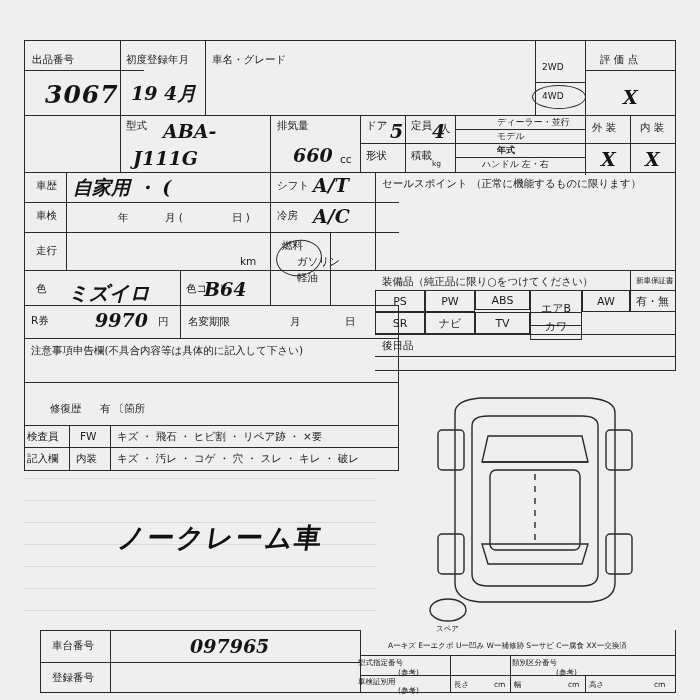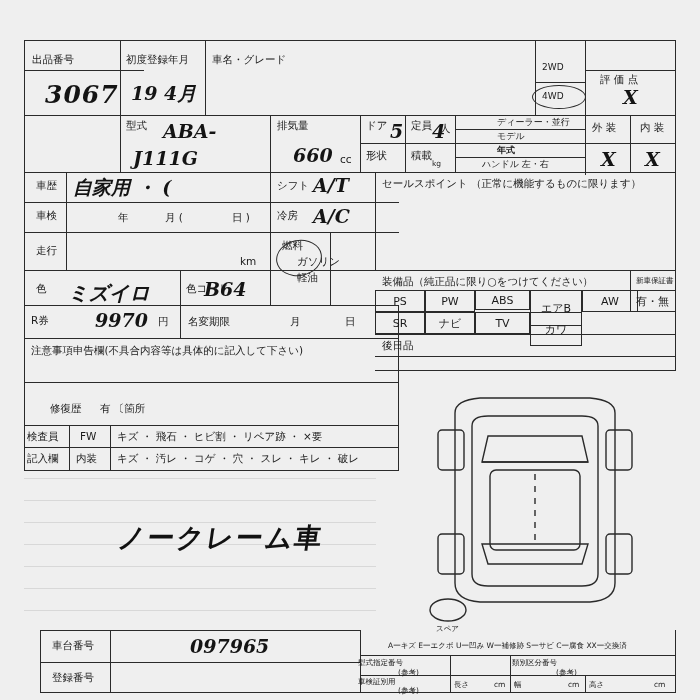--- a/index.html
+++ b/index.html
@@ -74,21 +74,21 @@
 
   <div class="lbl" style="left:126px;top:54px;">初度登録年月</div>
   <div class="hand mid" style="left:131px;top:84px;">19 4月</div>
 
   <div class="lbl" style="left:212px;top:54px;">車名・グレード</div>
 
   <div class="lbl sm" style="left:542px;top:63px;">2WD</div>
   <div class="oval" style="left:532px;top:85px;width:52px;height:22px;"></div>
   <div class="lbl sm" style="left:542px;top:92px;">4WD</div>
 
-  <div class="lbl" style="left:600px;top:54px;margin-top:20px;">評 価 点</div>
+  <div class="lbl" style="left:600px;top:54px;">評 価 点</div>
   <div class="hand mid" style="left:623px;top:88px;">X</div>
 
   <div class="ln h" style="left:24px;top:172px;width:652px;"></div>
   <div class="ln v" style="left:120px;top:115px;height:57px;"></div>
   <div class="ln v" style="left:270px;top:115px;height:57px;"></div>
   <div class="ln v" style="left:360px;top:115px;height:57px;"></div>
   <div class="ln v" style="left:405px;top:115px;height:57px;"></div>
   <div class="ln v" style="left:455px;top:115px;height:57px;"></div>
   <div class="ln h" style="left:360px;top:143px;width:225px;"></div>
   <div class="ln h" style="left:455px;top:129px;width:130px;"></div>
@@ -192,27 +192,27 @@
   <div class="lbl" style="left:117px;top:453px;">キズ ・ 汚レ ・ コゲ ・ 穴 ・ スレ ・ キレ ・ 破レ</div>
 
   <div class="ln h" style="left:375px;top:270px;width:301px;"></div>
   <div class="lbl" style="left:382px;top:276px;">装備品（純正品に限り○をつけてください）</div>
   <div class="ln h" style="left:375px;top:290px;width:301px;"></div>
 
   <div class="grid-cell" style="left:375px;top:290px;width:50px;height:22px;">PS</div>
   <div class="grid-cell" style="left:425px;top:290px;width:50px;height:22px;">PW</div>
   <div class="grid-cell" style="left:475px;top:290px;width:55px;height:20px;">ABS</div>
   <div class="grid-cell" style="left:530px;top:290px;width:52px;height:36px;">エアB</div>
-  <div class="grid-cell" style="left:582px;top:290px;width:56px;height:22px;">AW</div>
+  <div class="grid-cell" style="left:582px;top:290px;width:48px;height:22px;">AW</div>
   <div class="grid-cell" style="left:630px;top:290px;width:46px;height:22px;border-left:none;">有・無</div>
 
   <div class="grid-cell" style="left:375px;top:312px;width:50px;height:22px;">SR</div>
   <div class="grid-cell" style="left:425px;top:312px;width:50px;height:22px;">ナビ</div>
   <div class="grid-cell" style="left:475px;top:312px;width:55px;height:22px;">TV</div>
-  <div class="grid-cell" style="left:530px;top:312px;width:52px;height:34px;">カワ</div>
+  <div class="grid-cell" style="left:530px;top:312px;width:52px;height:28px;">カワ</div>
 
   <div class="lbl xs" style="left:636px;top:277px;">新車保証書</div>
   <div class="ln v" style="left:630px;top:270px;height:42px;"></div>
 
   <div class="ln h" style="left:375px;top:334px;width:301px;"></div>
   <div class="lbl" style="left:382px;top:340px;">後日品</div>
   <div class="ln h" style="left:375px;top:356px;width:301px;"></div>
   <div class="ln h" style="left:375px;top:370px;width:301px;"></div>
 
   <svg class="b" style="left:410px;top:378px;width:250px;height:250px;" viewBox="0 0 250 250">

